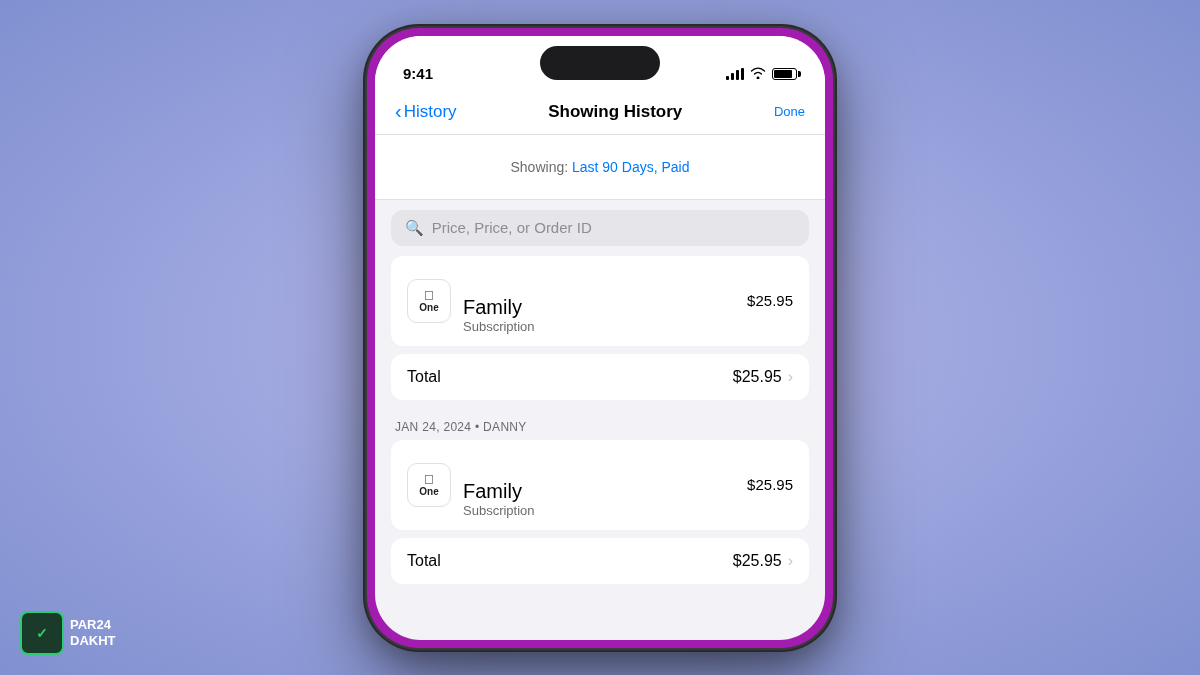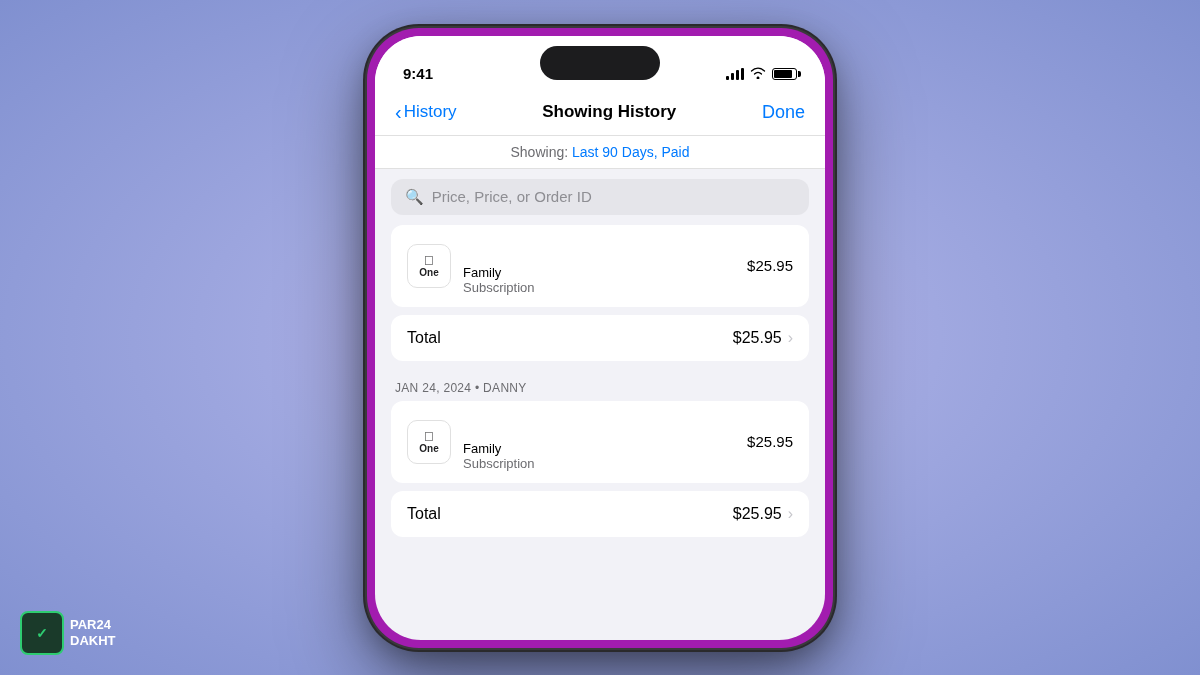--- a/index.html
+++ b/index.html
@@ -207,27 +207,27 @@
 
     .nav-title {
       font-size: 17px;
       font-weight: 600;
       color: #000;
       text-align: center;
     }
 
     .nav-done {
       color: #007aff;
-      font-size: 18px;
+      font-size: 13px;
     }
 
     
     .showing-filter {
       background: white;
-      padding: 8px 20px;
+      padding: 24px 20px;
       text-align: center;
       font-size: 14px;
       color: #6c6c70;
       border-bottom: 0.5px solid #e0e0e0;
     }
 
     .showing-filter .filter-values {
       color: #007aff;
     }
 
@@ -323,21 +323,21 @@
     .apple-one-icon .one-text {
       font-size: 10px;
       font-weight: 600;
     }
 
     .transaction-info {
       flex: 1;
     }
 
     .transaction-name {
-      font-size: 13px;
+      font-size: 20px;
       font-weight: 500;
       color: #000;
       margin-top: 28px;
     }
 
     .transaction-type {
       font-size: 13px;
       color: #6c6c70;
     }
 

